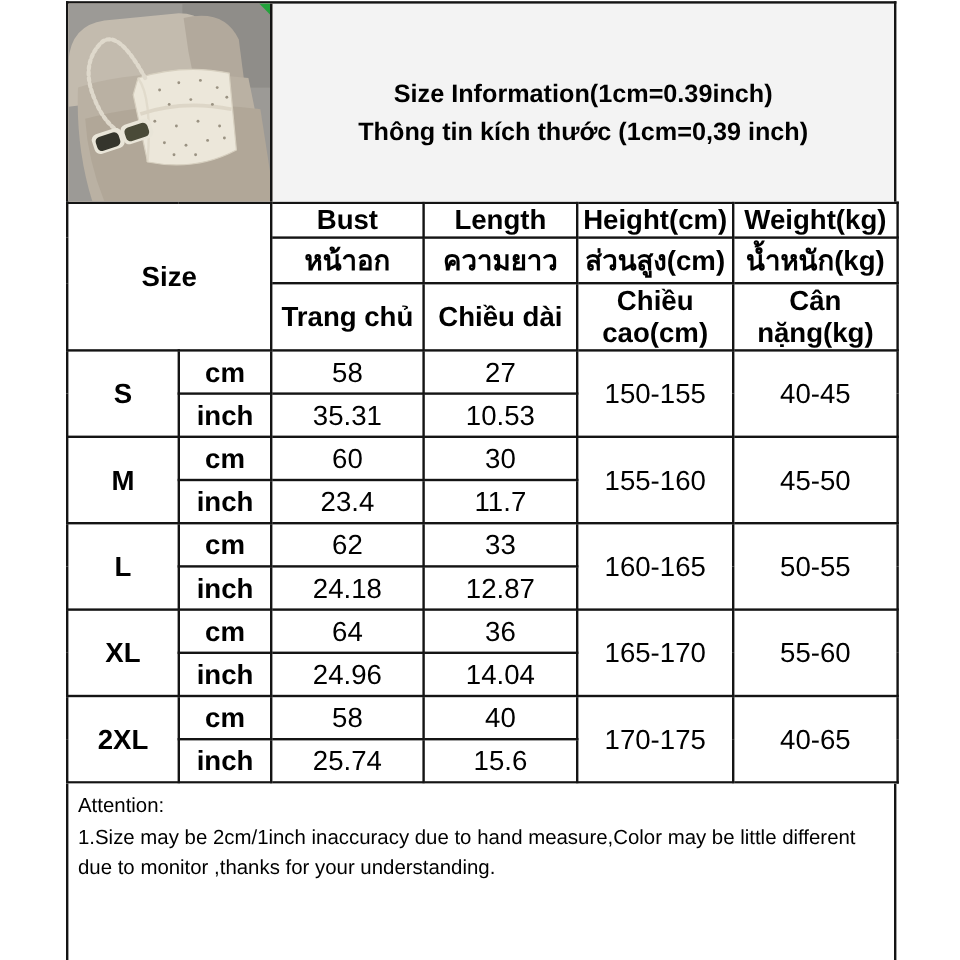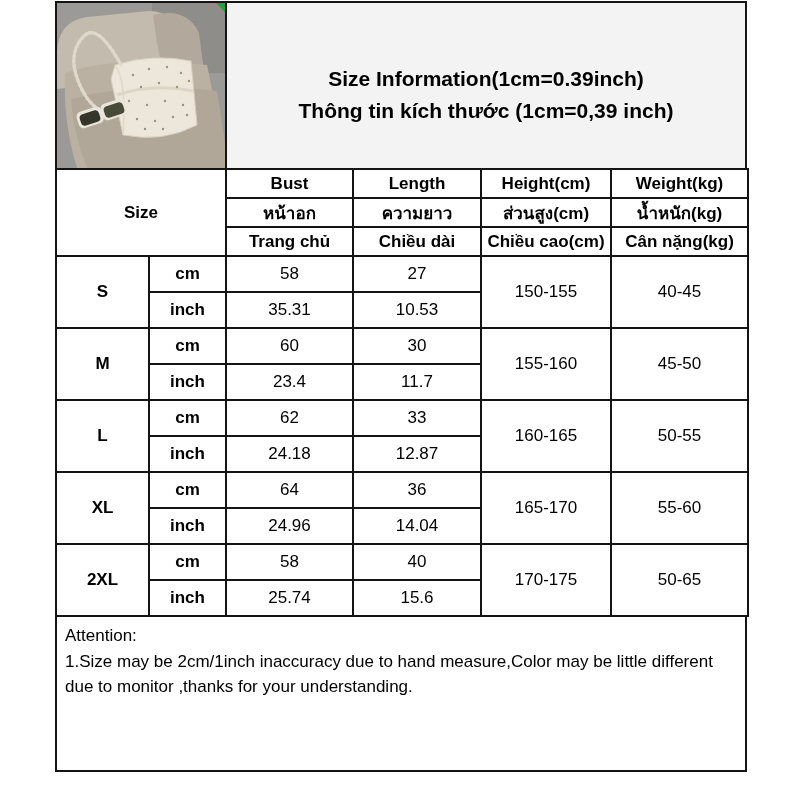--- a/index.html
+++ b/index.html
@@ -31,21 +31,21 @@
     flex:1;display:flex;flex-direction:column;justify-content:center;
     align-items:center;text-align:center;background:#f3f3f3;margin-top:19px;
   }
   .title-line{font-weight:bold;font-size:21px;line-height:1.52;}
   
   table.size-table{
     border-collapse:collapse;table-layout:fixed;width:692px;
   }
   table.size-table td{
     border:2px solid #141414;text-align:center;vertical-align:middle;
-    padding:0;font-size:17px;background:#ffffff;overflow:hidden;
+    padding:0;font-size:23px;background:#ffffff;overflow:hidden;
   }
   td.g{background:#e2e2e2;box-shadow:inset 0 0 0 2px #fff;}
   tr.hdr td{height:27px;font-weight:bold;}
   tr.body-row td{height:34px;}
   td.size-big{font-size:30px;font-weight:bold;}
   td.size-label{font-weight:bold;font-size:18px;}
   td.unit{font-weight:bold;border-radius:14px;}
   td.val,td.range{font-size:18px;}
   
   .attention-box{
@@ -200,21 +200,21 @@
         <td class="val">24.96</td>
         <td class="val">14.04</td>
       </tr>
 
       <tr class="body-row">
         <td class="g size-label" rowspan="2">2XL</td>
         <td class="g unit">cm</td>
         <td class="g val">58</td>
         <td class="g val">40</td>
         <td class="g range" rowspan="2">170-175</td>
-        <td class="g range" rowspan="2">50-65</td>
+        <td class="g range" rowspan="2">40-65</td>
       </tr>
       <tr class="body-row">
         <td class="unit">inch</td>
         <td class="val">25.74</td>
         <td class="val">15.6</td>
       </tr>
     </tbody>
   </table>
 
   <div class="attention-box">

